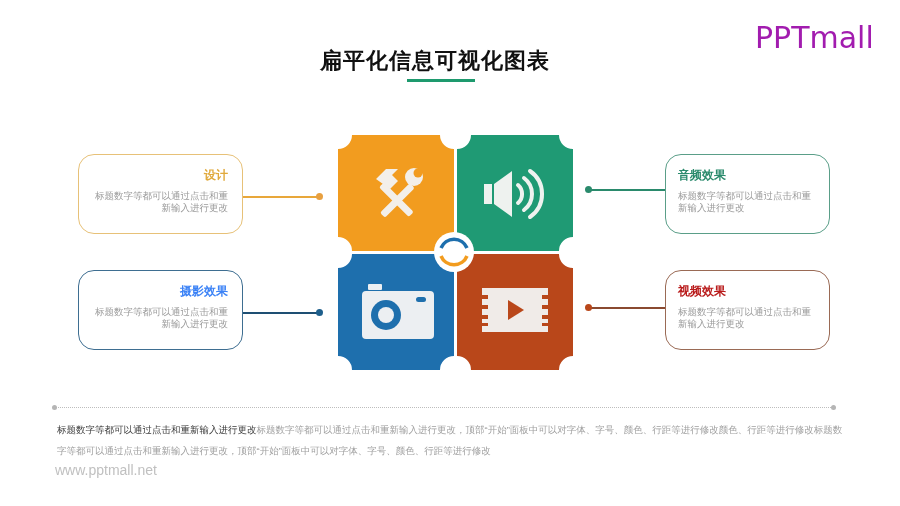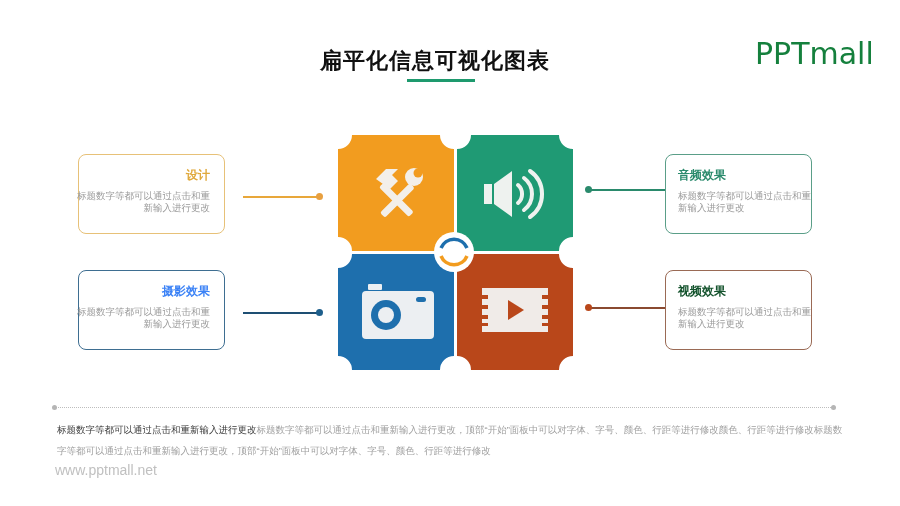--- a/index.html
+++ b/index.html
@@ -3,24 +3,24 @@
 <meta charset="utf-8">
 <style>
   * { box-sizing: border-box; margin: 0; padding: 0; }
   html, body { width: 900px; height: 506px; background: #ffffff; overflow: hidden; }
   body { position: relative; font-family: "Liberation Sans", "DejaVu Sans", sans-serif; }
 
   .title { position: absolute; left: 0; width: 836px; top: 46px; text-align: center;
     font-size: 22px; font-weight: bold; color: #111; letter-spacing: 1px; margin-left: 17px; }
   .title-underline { position: absolute; left: 407px; top: 79px; width: 68px; height: 3px; background: #1e9a6e; }
 
-  .logo { position: absolute; left: 755px; top: 36px; font-size: 30px; color: #15803d;
+  .logo { position: absolute; left: 755px; top: 20px; font-size: 30px; color: #a21caf;
     font-family: "DejaVu Sans", sans-serif; letter-spacing: 0px; font-weight: normal; }
 
-  .card { position: absolute; width: 147px; height: 80px; border: 1.5px solid; border-radius: 8px; background: #fff; }
+  .card { position: absolute; width: 165px; height: 80px; border: 1.5px solid; border-radius: 16px; background: #fff; }
   .card .ctitle { position: absolute; top: 12px; font-size: 12px; font-weight: bold; }
   .card .cdesc { position: absolute; top: 35px; font-size: 9.5px; color: #9a9a9a; line-height: 12px; width: 140px; }
   .card.left .ctitle { right: 14px; text-align: right; }
   .card.left .cdesc { right: 14px; text-align: right; }
   .card.right .ctitle { left: 12px; text-align: right; }
   .card.right .cdesc { left: 12px; text-align: left; }
 
   .connector { position: absolute; height: 1.5px; }
   .dot { position: absolute; width: 7px; height: 7px; border-radius: 50%; }
 
@@ -61,21 +61,21 @@
 <div class="dot" style="left:316px; top:309px; background:#1e5f8c;"></div>
 
 <div class="card right" style="left:665px; top:154px; border-color:#5a9e88;">
   <div class="ctitle" style="color:#2a8a6c;">音频效果</div>
   <div class="cdesc">标题数字等都可以通过点击和重新输入进行更改</div>
 </div>
 <div class="connector" style="left:589px; top:189px; width:76px; background:#2a8a6c;"></div>
 <div class="dot" style="left:585px; top:186px; background:#2a8a6c;"></div>
 
 <div class="card right" style="left:665px; top:270px; border-color:#9a6a55;">
-  <div class="ctitle" style="color:#14532d;">视频效果</div>
+  <div class="ctitle" style="color:#b91c1c;">视频效果</div>
   <div class="cdesc">标题数字等都可以通过点击和重新输入进行更改</div>
 </div>
 <div class="connector" style="left:589px; top:307px; width:76px; background:#8a4a30;"></div>
 <div class="dot" style="left:585px; top:304px; background:#b9471a;"></div>
 
 <div class="tile" style="left:338px; top:135px;">
   <svg class="shape" width="116" height="116" viewBox="0 0 116 116">
     <path d="M14,0 H102 A14,14 0 0 0 116,14 V102 A14,14 0 0 0 102,116 H14 A14,14 0 0 0 0,102 V14 A14,14 0 0 0 14,0 Z" fill="#f29c1f"></path>
   </svg>
   <svg class="icon" style="left:30px; top:30px;" width="58" height="58" viewBox="0 0 58 58">

